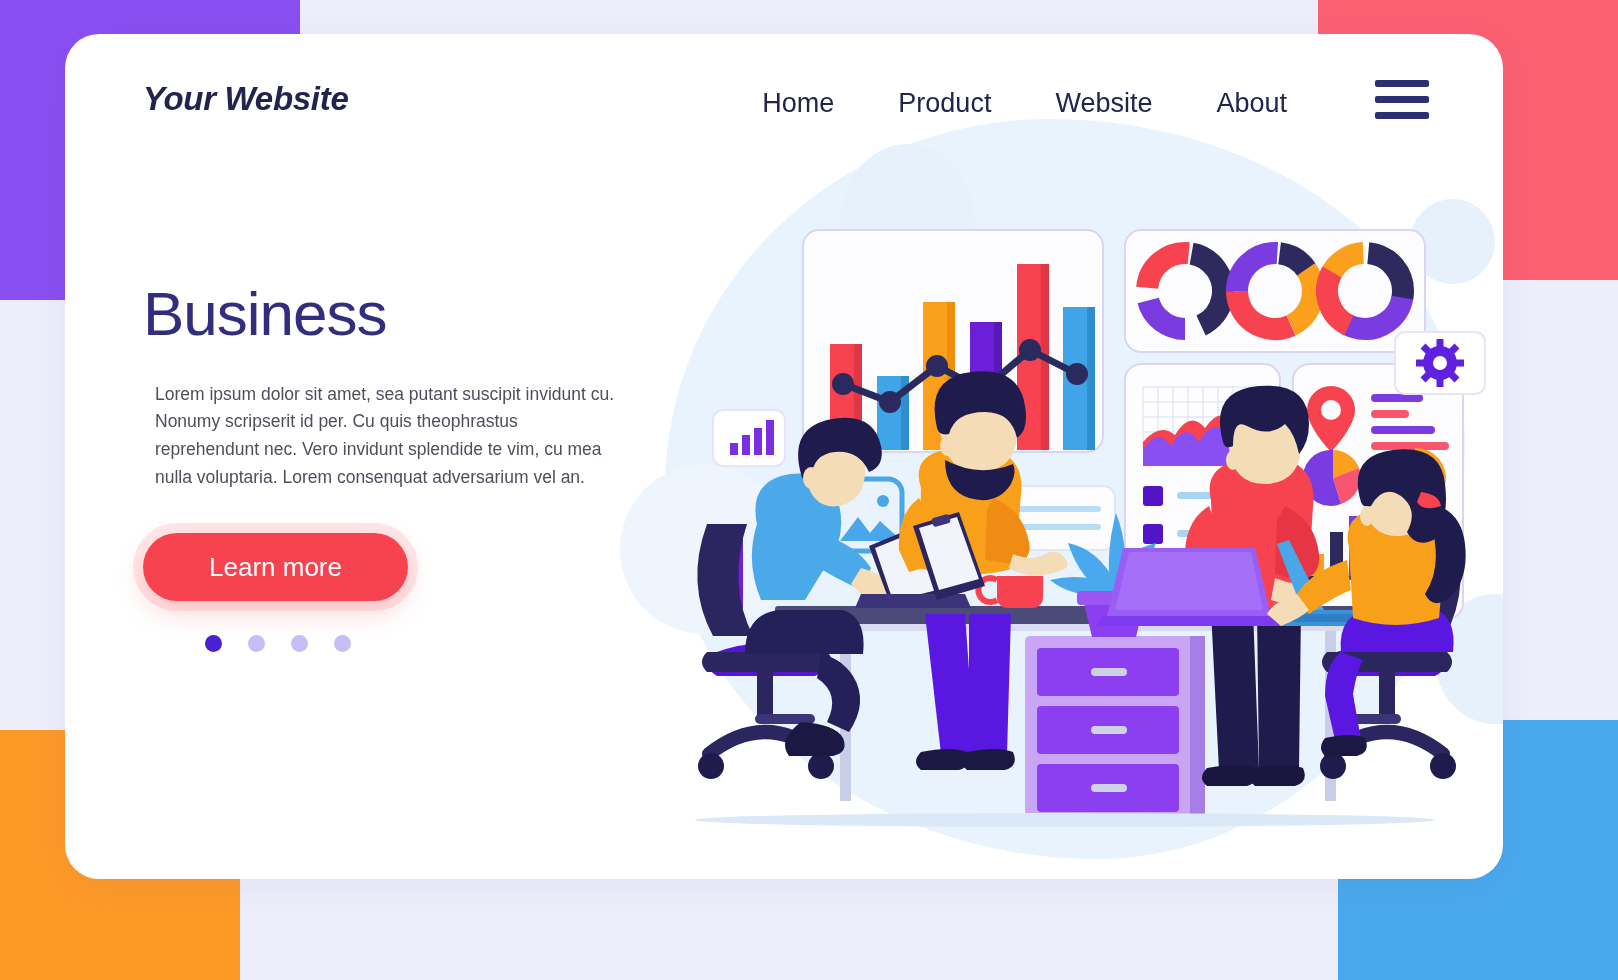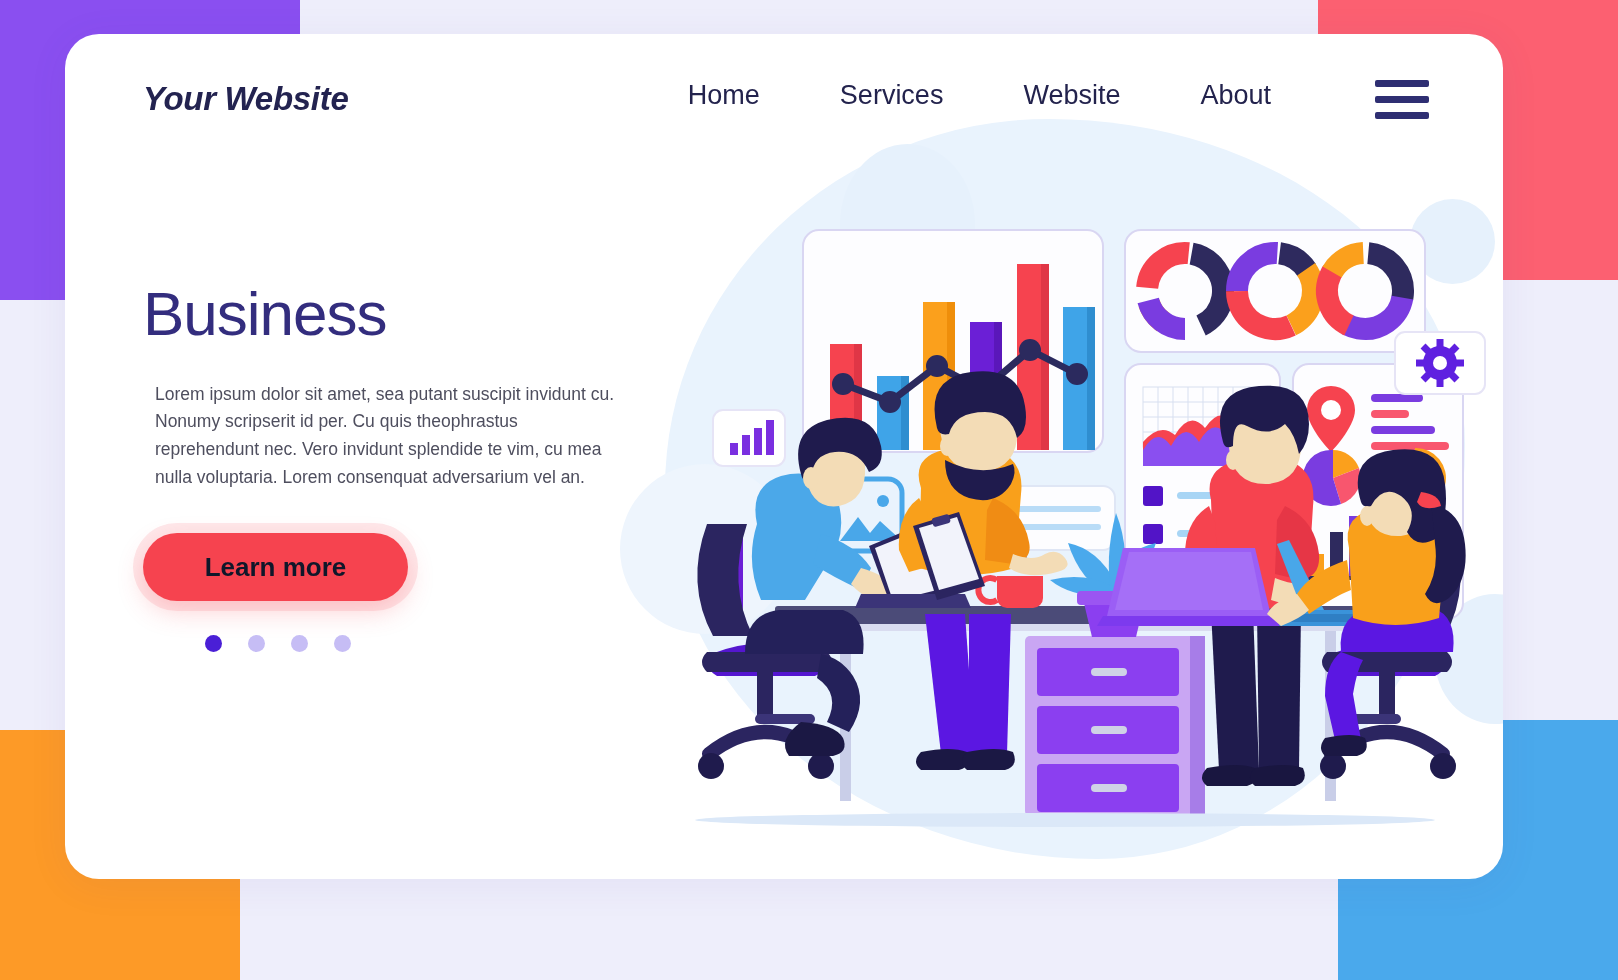--- a/index.html
+++ b/index.html
@@ -55,21 +55,21 @@
   }
   #brand-logo {
     margin-left:78px;
     font-size:33px; font-weight:bold; font-style:italic;
     color:#232350; letter-spacing:-.3px;
     white-space:nowrap;
     text-align:right;
   }
   #main-nav {
     margin-left:auto; margin-right:62px;
-    display:flex; align-items:flex-start; gap:16px;
+    display:flex; align-items:flex-end; gap:0px;
   }
   .nav-link {
     font-size:27px; color:#23234d;
     padding:0 32px; cursor:pointer; white-space:nowrap;
   }
   #hamburger-menu {
     margin-left:56px; margin-right:12px;
     width:54px; display:flex; flex-direction:column; gap:9px; cursor:pointer;
   }
   #hamburger-menu span { display:block; height:7px; background:#2e2e72; border-radius:2px; }
@@ -79,22 +79,22 @@
   #hero-title {
     font-size:62px; font-weight:normal; color:#332d7e;
     line-height:1.3; letter-spacing:-1px;
   }
   #hero-paragraph {
     margin-top:26px; width:460px;
     font-size:17.5px; line-height:1.58; color:#4e4e5e;margin-left:12px;
   }
   #learn-more-button {
     margin-top:42px; width:265px; height:68px;
-    background:#f6434f; color:#0f172a;
-    font-size:26px; font-weight:bold;
+    background:#f6434f; color:#ffffff;
+    font-size:26px; font-weight:normal;
     border:none; border-radius:40px; cursor:pointer;
     box-shadow:0 0 0 10px rgba(246,67,79,.12), 0 10px 26px rgba(246,67,79,.25);
   }
   #carousel-dots { margin-top:34px; margin-left:62px; display:flex; gap:26px; }
   .dot { width:17px; height:17px; border-radius:50%; background:#c6bdf5; cursor:pointer; }
   .dot.active { background:#4a1fd6; }
 
   
   #illustration { position:absolute; left:560px; top:20px; width:880px; height:800px; z-index:10; }
   #illustration svg { width:100%; height:100%; display:block; }
@@ -112,21 +112,21 @@
   <div class="blob" id="blob-main"></div>
   <div class="blob" id="blob-1"></div>
   <div class="blob" id="blob-2"></div>
   <div class="blob" id="blob-3"></div>
   <div class="blob" id="blob-4"></div>
 
   <header id="site-header">
     <div id="brand-logo">Your Website</div>
     <nav id="main-nav">
       <span class="nav-link">Home</span>
-      <span class="nav-link">Services</span>
+      <span class="nav-link">Product</span>
       <span class="nav-link">Website</span>
       <span class="nav-link">About</span>
       <div id="hamburger-menu">
         <span></span>
         <span></span>
         <span></span>
       </div>
     </nav>
   </header>
 

